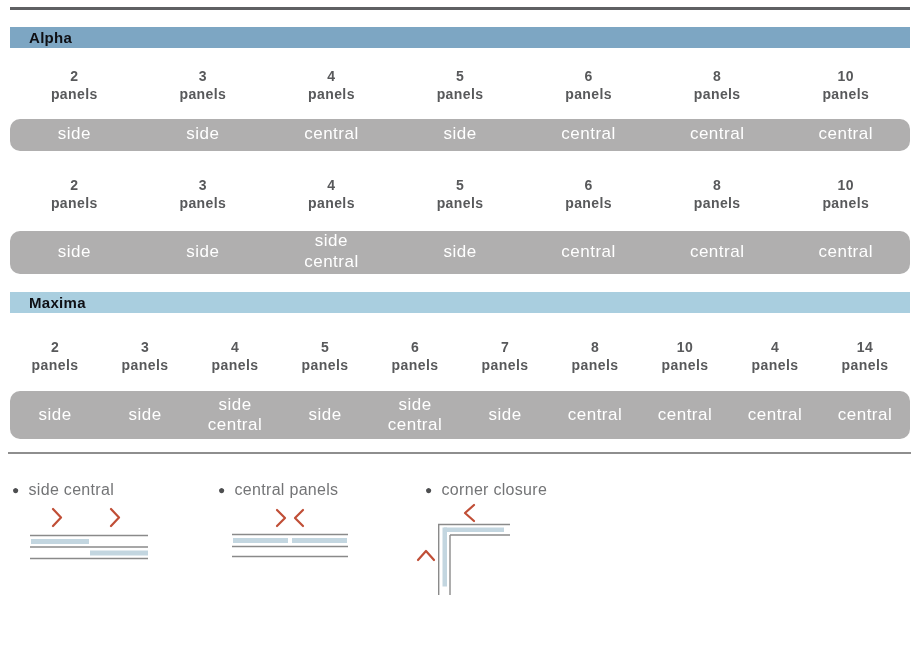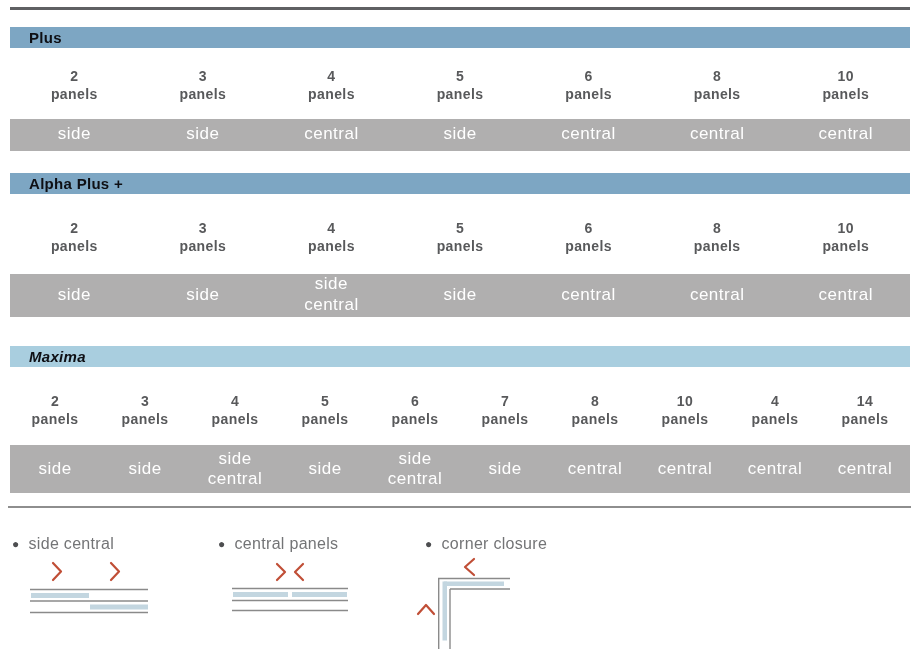--- a/index.html
+++ b/index.html
@@ -24,31 +24,32 @@
   .top-rule{height:3px;background:var(--rule-gray);margin:7px 9px 0 10px;}
   .section-header{
     height:21px;margin:0 9px 0 10px;display:flex;align-items:center;
     padding-left:19px;font-weight:bold;font-size:15px;letter-spacing:.3px;
     color:var(--title-text);
   }
   .theme-medium-blue .section-header{background:var(--header-blue);}
   .theme-light-blue .section-header{background:var(--header-light-blue);}
   .section-0 .section-header{margin-top:17px;}
   .section-1 .section-header{margin-top:22px;}
-  .section-2 .section-header{margin-top:29px;font-style:italic;}
+  .section-2 .section-header{margin-top:18px;}
   .panels-row{display:flex;margin:20px 9px 15px 10px;}
   .section-1 .panels-row{margin-top:26px;margin-bottom:18px;}
   .section-2 .panels-row{margin-top:26px;margin-bottom:17px;}
   .panel-col{
     flex:1;text-align:center;font-weight:bold;font-size:14px;line-height:1.28;
     letter-spacing:.4px;color:var(--text-dark);
   }
   .closure-bar{
     display:flex;align-items:center;margin:0 9px 0 10px;
     background:var(--closure-bar-gray);
+    border-radius:10px;
   }
   .section-0 .closure-bar{height:32px;}
   .section-1 .closure-bar{height:43px;}
   .section-2 .closure-bar{height:48px;}
   .closure-cell{
     flex:1;text-align:center;color:var(--closure-text);font-size:17px;
     letter-spacing:.5px;line-height:1.22;white-space:pre-line;font-weight:400;
   }
   .legend-divider{height:2px;background:var(--divider-gray);margin:13px 8px 0 8px;}
   .legend{display:flex;padding-left:12px;margin-top:27px;}
@@ -70,21 +71,21 @@
 </head>
 <body>
 
 <div class="sheet">
 
   <div class="top-rule"></div>
 
   <div id="sections">
       <section class="product section-0 theme-medium-blue">
         <div class="section-header">
-          <span>Plus</span>
+          <span>Alpha</span>
         </div>
         <div class="panels-row">
           <div class="panel-col">
             <div>2</div>
             <div>panels</div>
           </div>
           <div class="panel-col">
             <div>3</div>
             <div>panels</div>
           </div>
@@ -113,23 +114,20 @@
           <div class="closure-cell">side</div>
           <div class="closure-cell">side</div>
           <div class="closure-cell">central</div>
           <div class="closure-cell">side</div>
           <div class="closure-cell">central</div>
           <div class="closure-cell">central</div>
           <div class="closure-cell">central</div>
         </div>
       </section>
       <section class="product section-1 theme-medium-blue">
-        <div class="section-header">
-          <span>Alpha Plus +</span>
-        </div>
         <div class="panels-row">
           <div class="panel-col">
             <div>2</div>
             <div>panels</div>
           </div>
           <div class="panel-col">
             <div>3</div>
             <div>panels</div>
           </div>
           <div class="panel-col">

